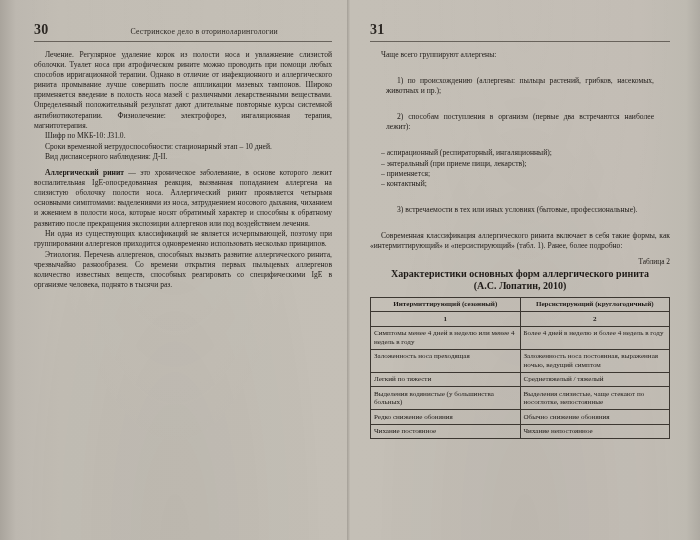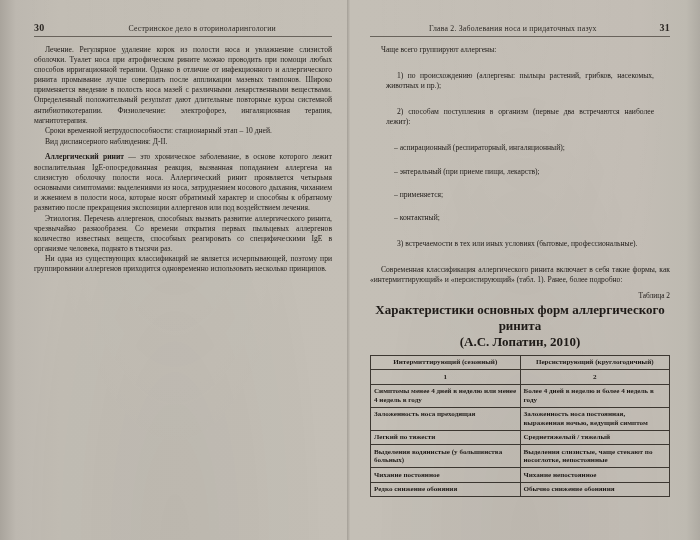--- a/index.html
+++ b/index.html
@@ -46,21 +46,21 @@
   }
   .hdr {
     display: flex;
     align-items: baseline;
     font-size: 8.2px;
     color: #2b2723;
     letter-spacing: 0.2px;
     margin-bottom: 3px;
   }
   .hdr .folio {
-    font-size: 10px;
+    font-size: 14px;
     font-weight: bold;
   }
   .hdr .run {
     flex: 1;
     text-align: center;
     font-size: 7.8px;
   }
   .hdr-left .run { text-align: center; padding-left: 4px; margin-left: 24px;}
   .hdr-right .run { text-align: center; padding-right: 4px;}
   .rule {
@@ -82,47 +82,47 @@
   .it { }
   .head-term {
     font-weight: bold;
   }
   .spacer { height: 5px; }
   .list-item {
     margin: 16px;
     text-indent: 11px;
   }
   .dash-item {
-    margin: 13px;
+    margin: 0;
     text-indent: 11px;
   }
   .tbl-caption-num {
     text-align: right;
     font-size: 7.4px;
     margin: 6px 0 1px 0;
   }
   .tbl-title {
     text-align: center;
-    font-size: 13px;
+    font-size: 10px;
     font-weight: bold;
     line-height: 1.25;
     margin-bottom: 4px;
   }
   table.t {
     width: 100%;
     border-collapse: collapse;
     font-size: 7.1px;
     line-height: 1.2;
   }
   table.t td, table.t th {
     border: 0.7px solid #3c3731;
     padding: 2.5px 3px;
     vertical-align: top;
     text-align: left;
-    font-weight: bold;
+    font-weight: normal;
   }
   table.t th {
     text-align: center;
     font-weight: bold;
     font-size: 7.1px;
     line-height: 1.2;
   }
   table.t td.num {
     text-align: center;
     font-weight: bold;
@@ -145,39 +145,39 @@
 
   <div class="page page-left">
     <div class="hdr hdr-left">
       <span class="folio">30</span>
       <span class="run">Сестринское дело в оториноларингологии</span>
     </div>
     <div class="rule"></div>
 
     <div class="col">
       <p class="para"><span class="it">Лечение. Регулярное удаление корок из полости носа и увлажнение слизистой оболочки. Туалет носа при атрофическом рините можно проводить при помощи любых способов ирригационной терапии. Однако в отличие от инфекционного и аллергического ринита промывание лучше совершать после аппликации мазевых тампонов. Широко применяется введение в полость носа мазей с различными лекарственными веществами. Определенный положительный результат дают длительные повторные курсы системной антибиотикотерапии. Физиолечение: электрофорез, ингаляционная терапия, магнитотерапия.</span></p>
+      <p class="para">Шифр по МКБ-10: J31.0.</p>
       <p class="para">Сроки временной нетрудоспособности: стационарный этап – 10 дней.</p>
       <p class="para">Вид диспансерного наблюдения: Д-II.</p>
 
       <div class="spacer"></div>
 
       <p class="para"><span class="head-term">Аллергический ринит</span><span> — это хроническое заболевание, в основе которого лежит воспалительная IgE-опосредованная реакция, вызванная попаданием аллергена на слизистую оболочку полости носа. Аллергический ринит проявляется четырьмя основными симптомами: выделениями из носа, затруднением носового дыхания, чиханием и жжением в полости носа, которые носят обратимый характер и способны к обратному развитию после прекращения экспозиции аллергенов или под воздействием лечения.</span></p>
 
+      <p class="para">Ни одна из существующих классификаций не является исчерпывающей, поэтому при группировании аллергенов приходится одновременно использовать несколько принципов.</p>
+
       <p class="para"><span class="it">Этиология.</span><span> Перечень аллергенов, способных вызвать развитие аллергического ринита, чрезвычайно разнообразен. Со времени открытия первых пыльцевых аллергенов количество известных веществ, способных реагировать со специфическими IgE в организме человека, поднято в тысячи раз.</span></p>
-
-      <p class="para">Ни одна из существующих классификаций не является исчерпывающей, поэтому при группировании аллергенов приходится одновременно использовать несколько принципов.</p>
     </div>
     <div class="grain"></div>
   </div>
 
   <div class="gutter"></div>
 
   <div class="page page-right">
     <div class="hdr hdr-right">
-      <span class="run">Глава 2. Заболевания носа и придаточных пазух</span>
       <span class="folio">31</span>
     </div>
     <div class="rule"></div>
 
     <div class="col">
       <p class="para">Чаще всего группируют аллергены:</p>
 
       <p class="list-item"><span>1)</span> <span class="it">по происхождению</span><span> (аллергены: пыльцы растений, грибков, насекомых, животных и пр.);</span></p>
 
       <p class="list-item"><span>2)</span> <span class="it">способам поступления в организм</span><span> (первые два встречаются наиболее лежит):</span></p>
@@ -219,26 +219,26 @@
           </tr>
           <tr>
             <td>Легкий по тяжести</td>
             <td>Среднетяжелый / тяжелый</td>
           </tr>
           <tr>
             <td>Выделения водянистые (у большинства больных)</td>
             <td>Выделения слизистые, чаще стекают по носоглотке, непостоянные</td>
           </tr>
           <tr>
+            <td>Редко снижение обоняния</td>
+            <td>Обычно снижение обоняния</td>
+          </tr>
+          <tr>
             <td>Чихание постоянное</td>
             <td>Чихание непостоянное</td>
           </tr>
-          <tr>
-            <td>Редко снижение обоняния</td>
-            <td>Обычно снижение обоняния</td>
-          </tr>
         </tbody>
       </table>
     </div>
     <div class="grain"></div>
   </div>
 
 </div>
 
 </body></html>

